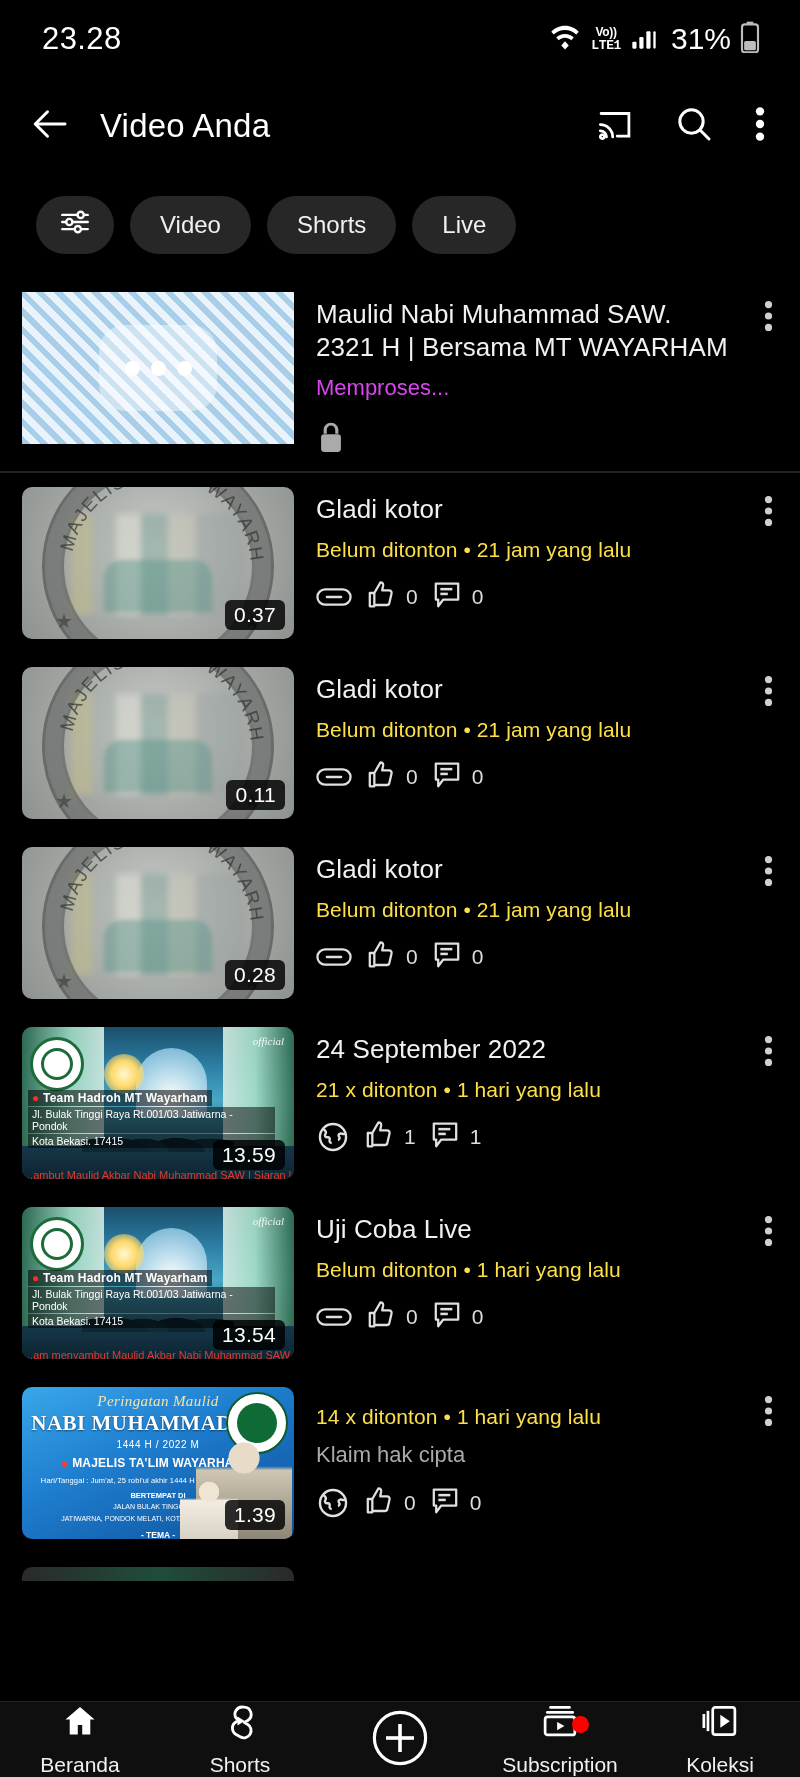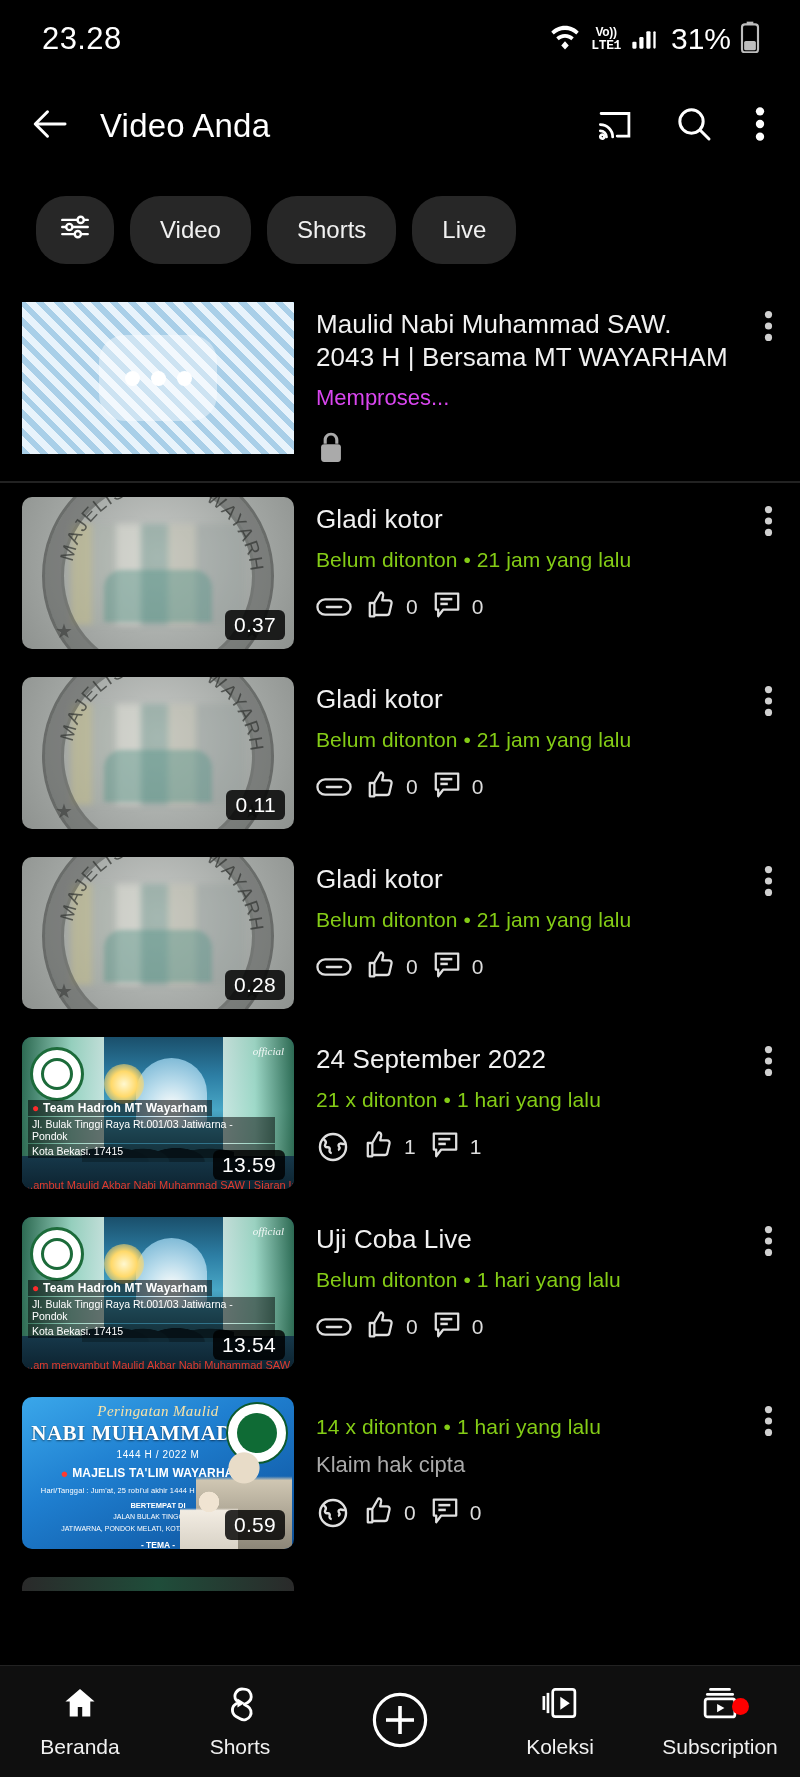--- a/index.html
+++ b/index.html
@@ -37,21 +37,21 @@
   .appbar-actions { display:flex; align-items:center; gap:40px; }
   .tap { cursor:pointer; }
 
   
   .chiprow {
     display:flex; align-items:center; gap:16px;
     padding:22px 0 24px 36px;
   }
   .chip {
     background:#272727; border-radius:30px;
-    height:68px; display:flex; align-items:center;
+    height:58px; display:flex; align-items:center;
     padding:0 30px; font-size:24px; color:#f1f1f1;
     white-space:nowrap;
   }
   .chip.icon-chip { width:78px; padding:0; justify-content:center; }
 
   
   .list { position:relative; }
   .row {
     display:flex; padding:14px 20px 14px 22px;
     gap:22px; position:relative;
@@ -252,38 +252,38 @@
     letter-spacing:.3px; font-weight:500;
   }
 
   
   .meta { flex:1; min-width:0; padding-top:6px; }
   .v-title{
     font-size:26px; color:#f1f1f1; line-height:1.27;
     font-weight:400; letter-spacing:.1px;
   }
   .v-sub{
-    font-size:21px; color:#84cc16; margin-top:12px; letter-spacing:.1px;
+    font-size:21px; color:#fde047; margin-top:12px; letter-spacing:.1px;
   }
   .v-status{ font-size:22px; margin-top:11px; color:#d946ef; }
   .v-note{ font-size:22px; margin-top:13px; color:#aaa; }
   .v-stats{
     display:flex; align-items:center; gap:13px; margin-top:17px;
   }
   .stat{ display:flex; align-items:center; gap:9px; }
   .stat .num{ font-size:21px; color:#ddd; }
   .lockrow{ margin-top:20px; }
 
   .kebab{
     flex:0 0 auto; padding:6px 6px 0 10px; align-self:flex-start;
   }
 
   
   .bottomnav{
-    position:absolute; left:0; right:0; bottom:0; height:112px;
+    position:absolute; left:0; right:0; bottom:0; height:76px;
     background:#0f0f0f; display:flex; align-items:center;
     border-top:1px solid #222;
   }
   .navitem{
     flex:1; display:flex; flex-direction:column;
     align-items:center; justify-content:center; gap:9px;
     position:relative;
   }
   .navlabel{ font-size:21px; color:#f1f1f1; }
   .naddot{
@@ -395,21 +395,21 @@
     <div class="thumbwrap">
       <div class="thumb processing">
         <div class="proc-glyph">
             <i></i>
             <i></i>
             <i></i>
           </div>
       </div>
     </div>
     <div class="meta">
-      <div class="v-title">Maulid Nabi Muhammad SAW. 2043 H | Bersama MT WAYARHAM</div>
+      <div class="v-title">Maulid Nabi Muhammad SAW. 2321 H | Bersama MT WAYARHAM</div>
       <div class="v-status">Memproses...</div>
       <div class="lockrow">
         <span>
           <svg width="30" height="34" viewBox="0 0 20 24" fill="#aaa">
             <path d="M10 1.2c-3 0-5.2 2.3-5.2 5.2V9H7V6.4c0-1.8 1.3-3.2 3-3.2s3 1.4 3 3.2V9h2.2V6.4c0-2.9-2.2-5.2-5.2-5.2z"></path>
             <rect x="3" y="9.4" width="14" height="12.4" rx="2.2"></rect>
           </svg>
         </span>
       </div>
     </div>
@@ -736,21 +736,21 @@
           <div class="p-sub">BERTEMPAT DI</div>
           <div class="p-addr">JALAN BULAK TINGGI  A - B</div>
           <div class="p-addr">JATIWARNA, PONDOK MELATI, KOTA BEKASI JAWABARAT</div>
           <div class="p-tema">- TEMA -</div>
 
         </div>
         <div class="p-seal"></div>
         <div class="p-person"></div>
         <div class="p-person2"></div>
       </div>
-      <div class="duration">0.59</div>
+      <div class="duration">1.39</div>
     </div>
     <div class="meta">
       <div class="v-sub">14 x ditonton • 1 hari yang lalu</div>
       <div class="v-note">Klaim hak cipta</div>
       <div class="v-stats">
         <span class="stat">
           <svg width="34" height="34" viewBox="0 0 24 24" fill="none" stroke="#e0e0e0" stroke-width="1.7">
             <circle cx="12" cy="12" r="9.2"></circle>
             <path d="M5.2 6.4c1.6 1.1 2.2 2.4 1.4 3.6-.9 1.3.3 2.4 1.5 2.2 1.3-.2 1.9.8 1.5 2-.3 1.1.4 2 1.5 2.1"></path>
             <path d="M20.4 9.8c-1.6.3-2.4-.5-3.4-.2-1.1.3-1.4 1.4-.7 2.2.8.9.3 2-.8 2.3"></path>
@@ -819,39 +819,39 @@
   </div>
 
   <div class="navitem">
     <span>
       <svg width="58" height="58" viewBox="0 0 24 24" fill="none" stroke="#fff" stroke-width="1.3">
         <circle cx="12" cy="12" r="10.6"></circle>
         <line x1="12" y1="6.2" x2="12" y2="17.8" stroke-width="1.5"></line>
         <line x1="6.2" y1="12" x2="17.8" y2="12" stroke-width="1.5"></line>
       </svg>
     </span>
+  </div>
+
+  <div class="navitem">
+    <span>
+      <svg width="38" height="38" viewBox="0 0 24 24" fill="none" stroke="#fff" stroke-width="1.7" stroke-linecap="round">
+        <line x1="6" y1="3.4" x2="18" y2="3.4"></line>
+        <line x1="4" y1="6.6" x2="20" y2="6.6"></line>
+        <rect x="2.6" y="9.4" width="18.8" height="11.4" rx="1.6"></rect>
+        <path d="M10.2 12.6v5.2l4.6-2.6z" fill="#fff" stroke="none"></path>
+      </svg>
+    </span>
+    <span class="naddot"></span>
+    <span class="navlabel">Subscription</span>
   </div>
 
   <div class="navitem">
     <span>
       <svg width="38" height="38" viewBox="0 0 24 24" fill="none" stroke="#fff" stroke-width="1.7" stroke-linejoin="round">
         <rect x="7.4" y="3.4" width="14" height="17.2" rx="1.6"></rect>
         <line x1="4.4" y1="5.6" x2="4.4" y2="18.4"></line>
         <line x1="1.8" y1="7.6" x2="1.8" y2="16.4"></line>
         <path d="M12.2 8v8.2l6-4.1z" fill="#fff" stroke="none"></path>
       </svg>
     </span>
     <span class="navlabel">Koleksi</span>
   </div>
-
-  <div class="navitem">
-    <span>
-      <svg width="38" height="38" viewBox="0 0 24 24" fill="none" stroke="#fff" stroke-width="1.7" stroke-linecap="round">
-        <line x1="6" y1="3.4" x2="18" y2="3.4"></line>
-        <line x1="4" y1="6.6" x2="20" y2="6.6"></line>
-        <rect x="2.6" y="9.4" width="18.8" height="11.4" rx="1.6"></rect>
-        <path d="M10.2 12.6v5.2l4.6-2.6z" fill="#fff" stroke="none"></path>
-      </svg>
-    </span>
-    <span class="naddot"></span>
-    <span class="navlabel">Subscription</span>
-  </div>
 </div>
 
 </body></html>

